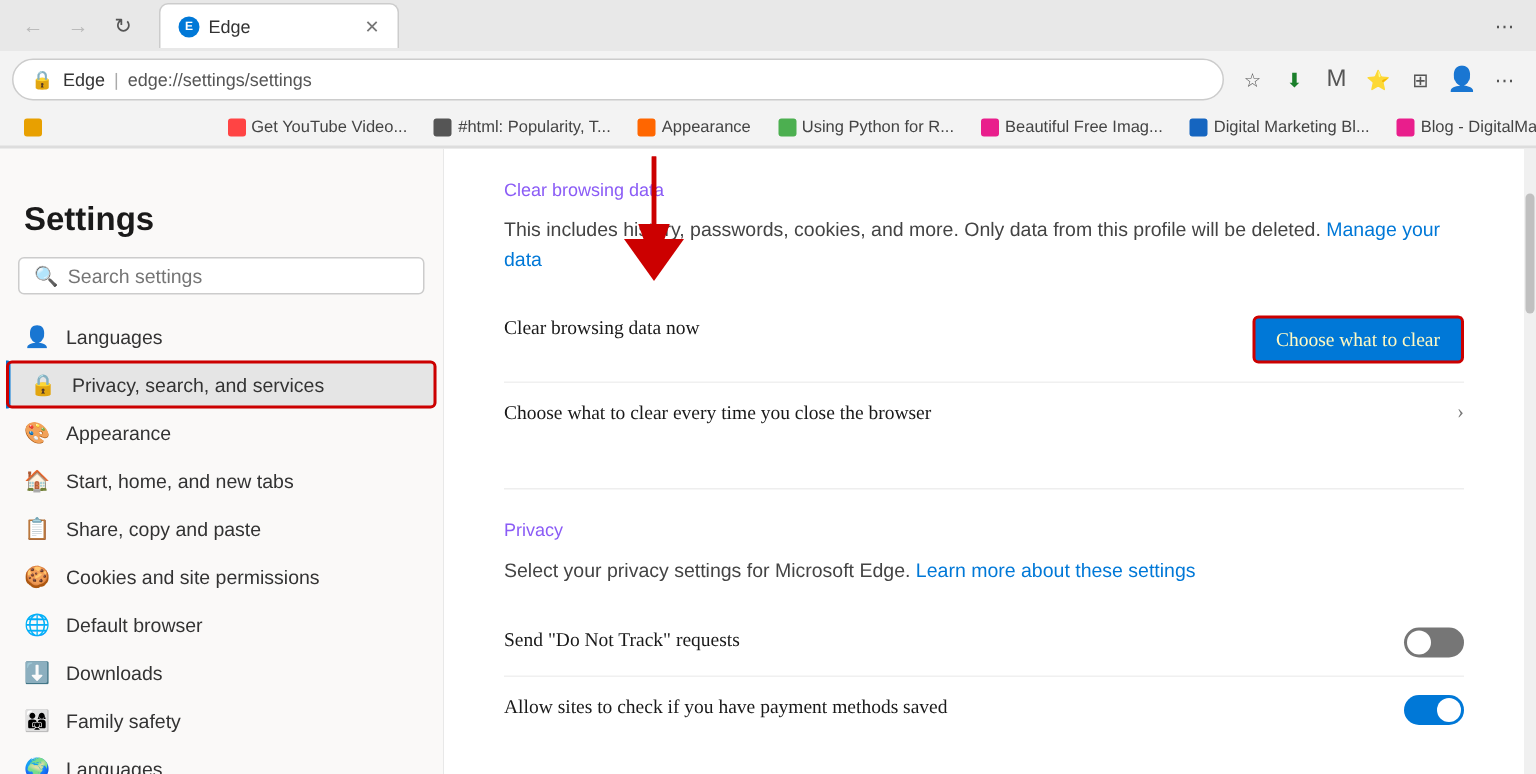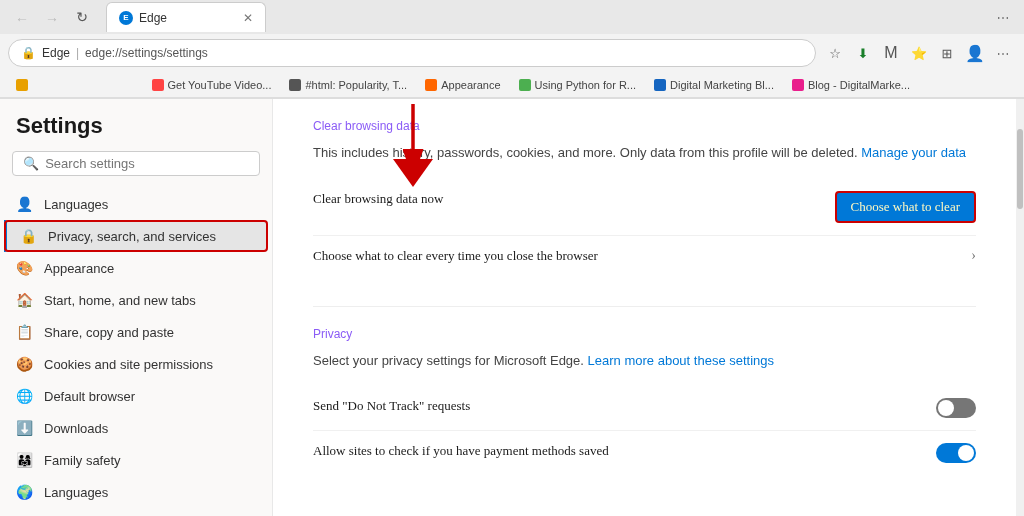--- a/index.html
+++ b/index.html
@@ -27,21 +27,21 @@
 
     
     .bookmarks-bar { display: flex; align-items: center; height: 26px; padding: 0 8px; gap: 2px; background: #f3f3f3; border-bottom: 1px solid #ddd; overflow: hidden; }
     .bookmark-item { display: flex; align-items: center; padding: 2px 8px; border-radius: 4px; font-size: 11px; color: #444; cursor: pointer; gap: 4px; white-space: nowrap; }
     .bookmark-favicon { width: 12px; height: 12px; border-radius: 2px; flex-shrink: 0; }
 
     
     .main-area { display: flex; flex: 1; overflow: hidden; }
 
     
-    .sidebar { width: 273px; flex-shrink: 0; background: #faf9f8; border-right: 1px solid #e8e8e8; overflow-y: auto; padding: 6px 0; }
+    .sidebar { width: 296px; flex-shrink: 0; background: #faf9f8; border-right: 1px solid #e8e8e8; overflow-y: auto; padding: 26px 0; }
     .settings-title { font-size: 22px; font-weight: 600; color: #1a1a1a; padding: 8px 16px 12px 16px; }
     .search-box { margin: 0 12px 12px 12px; display: flex; align-items: center; background: #fff; border: 1px solid #ccc; border-radius: 4px; padding: 4px 10px; gap: 6px; }
     .search-box input { border: none; outline: none; font-size: 13px; color: #333; background: transparent; width: 100%; }
     .search-icon { color: #777; font-size: 13px; }
 
     .nav-item { display: flex; align-items: center; padding: 7px 16px; gap: 10px; cursor: pointer; font-size: 13px; color: #333; border-radius: 0; position: relative; }
     .nav-item.active { background: #e5e5e5; font-weight: 500; }
     .nav-item.active::before { content: ''; position: absolute; left: 0; top: 0; bottom: 0; width: 3px; background: #0078d7; border-radius: 0 2px 2px 0; }
     .nav-icon { width: 18px; height: 18px; display: flex; align-items: center; justify-content: center; flex-shrink: 0; color: #555; font-size: 14px; }
     .nav-label { flex: 1; }
@@ -132,20 +132,24 @@
     </div>
     <div class="bookmark-item">
       <div class="bookmark-favicon" style="background:#ff6600;"></div>
       <span style="font-size:11px;">Appearance</span>
     </div>
     <div class="bookmark-item">
       <div class="bookmark-favicon" style="background:#4caf50;"></div>
       <span style="font-size:11px;">Using Python for R...</span>
     </div>
     <div class="bookmark-item">
+      <div class="bookmark-favicon" style="background:#e91e8c;"></div>
+      <span style="font-size:11px;">Beautiful Free Imag...</span>
+    </div>
+    <div class="bookmark-item">
       <div class="bookmark-favicon" style="background:#1565c0;"></div>
       <span style="font-size:11px;">Digital Marketing Bl...</span>
     </div>
     <div class="bookmark-item">
       <div class="bookmark-favicon" style="background:#e91e8c;"></div>
       <span style="font-size:11px;">Blog - DigitalMarke...</span>
     </div>
 
   </div>
 </div>

